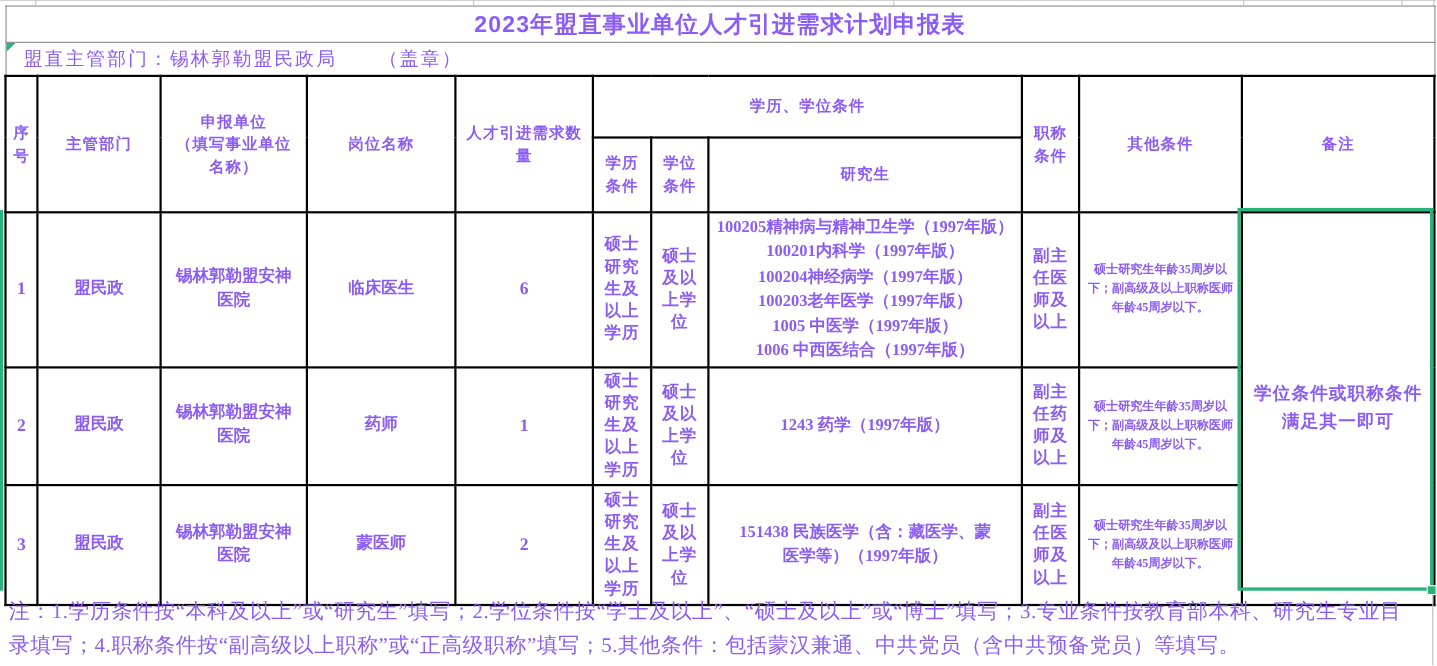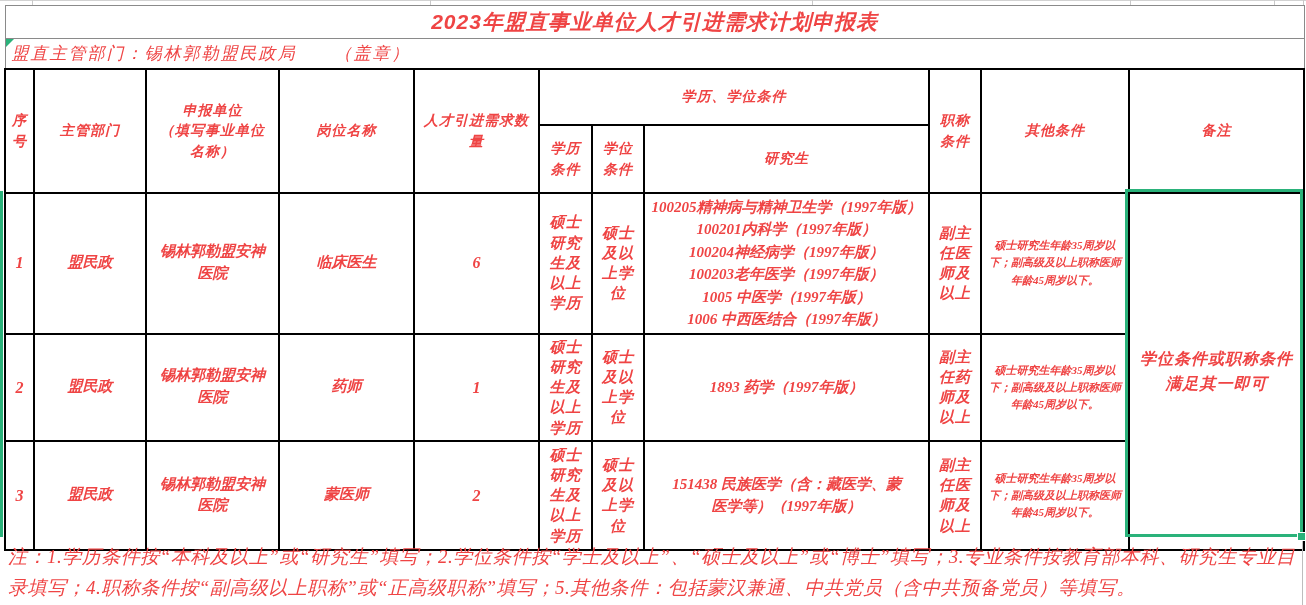--- a/index.html
+++ b/index.html
@@ -1,18 +1,18 @@
 <!DOCTYPE html>
 <html><head>
 <meta charset="utf-8">
 <style>
   html,body{margin:0;padding:0;background:#fff;}
   #screen{
     position:relative;width:1306px;height:605px;background:#ffffff;
-    font-family:"Liberation Serif",serif;color:#ef4444;overflow:hidden;font-style:italic;
+    font-family:"Liberation Serif",serif;color:#8b5cf6;overflow:hidden;
   }
   
   .strip-line{position:absolute;top:0;width:1px;height:5px;background:#c9c9c9;}
   .strip-top{position:absolute;top:0;left:0;width:1306px;height:1px;background:#d2d2d2;}
 
   table.main{
     position:absolute;left:4px;top:5px;width:1299px;
     border-collapse:collapse;table-layout:fixed;
   }
   td{box-sizing:border-box;}
@@ -23,21 +23,21 @@
   }
   .hd{font-family:"Liberation Sans",sans-serif;font-size:14px;letter-spacing:1px;}
   .pre{white-space:pre-line;}
   .title-cell{
     border:1px solid #8a8a8a;text-align:center;vertical-align:middle;
     font-family:"Liberation Sans",sans-serif;font-weight:700;font-size:21px;
     letter-spacing:1px;
   }
   .dept-cell{
     position:relative;border:1px solid #8a8a8a;text-align:left;vertical-align:middle;
-    font-size:17px;letter-spacing:2px;padding-left:6px;font-weight:400;
+    font-size:17px;letter-spacing:2px;padding-left:16px;font-weight:400;
   }
   .corner-flag{
     position:absolute;left:0;top:0;width:0;height:0;
     border-top:8px solid #2ab27a;border-right:8px solid transparent;
   }
   .num{font-size:16px;}
   .grad-cell{font-size:15px;line-height:1.5;}
   .other-cell{font-size:11px;line-height:1.55;padding:0 3px;}
   .remark-cell{font-size:16px;line-height:1.6;letter-spacing:1px;margin-top:44px;}
   .narrow{letter-spacing:1px;line-height:1.35;}
@@ -162,21 +162,21 @@
       <td class="c num">1</td>
       <td class="c pre narrow">硕士
 研究
 生及
 以上
 学历</td>
       <td class="c pre narrow">硕士
 及以
 上学
 位</td>
-      <td class="c pre grad-cell">1893 药学（1997年版）</td>
+      <td class="c pre grad-cell">1243 药学（1997年版）</td>
       <td class="c pre narrow">副主
 任药
 师及
 以上</td>
       <td class="c other-cell">硕士研究生年龄35周岁以下；副高级及以上职称医师年龄45周岁以下。</td>
     </tr>
 
     <tr style="height:109px">
       <td class="c num">3</td>
       <td class="c">盟民政</td>

